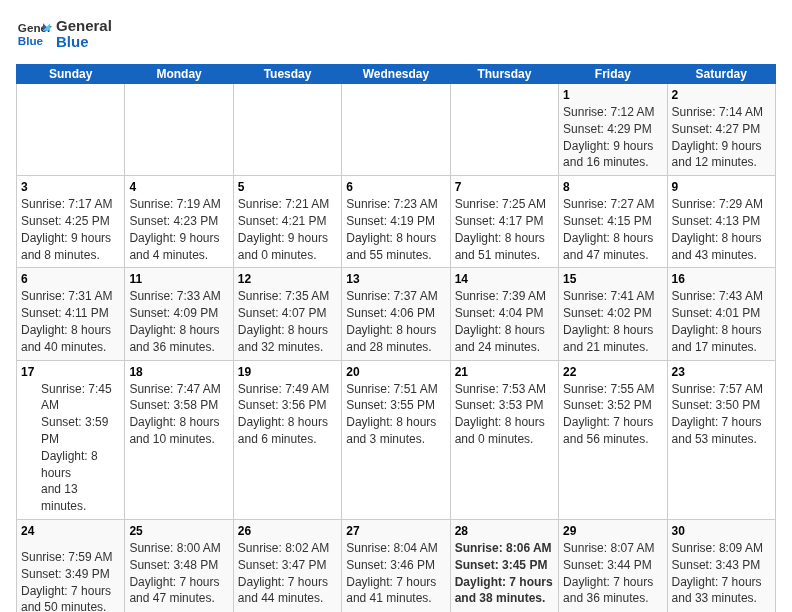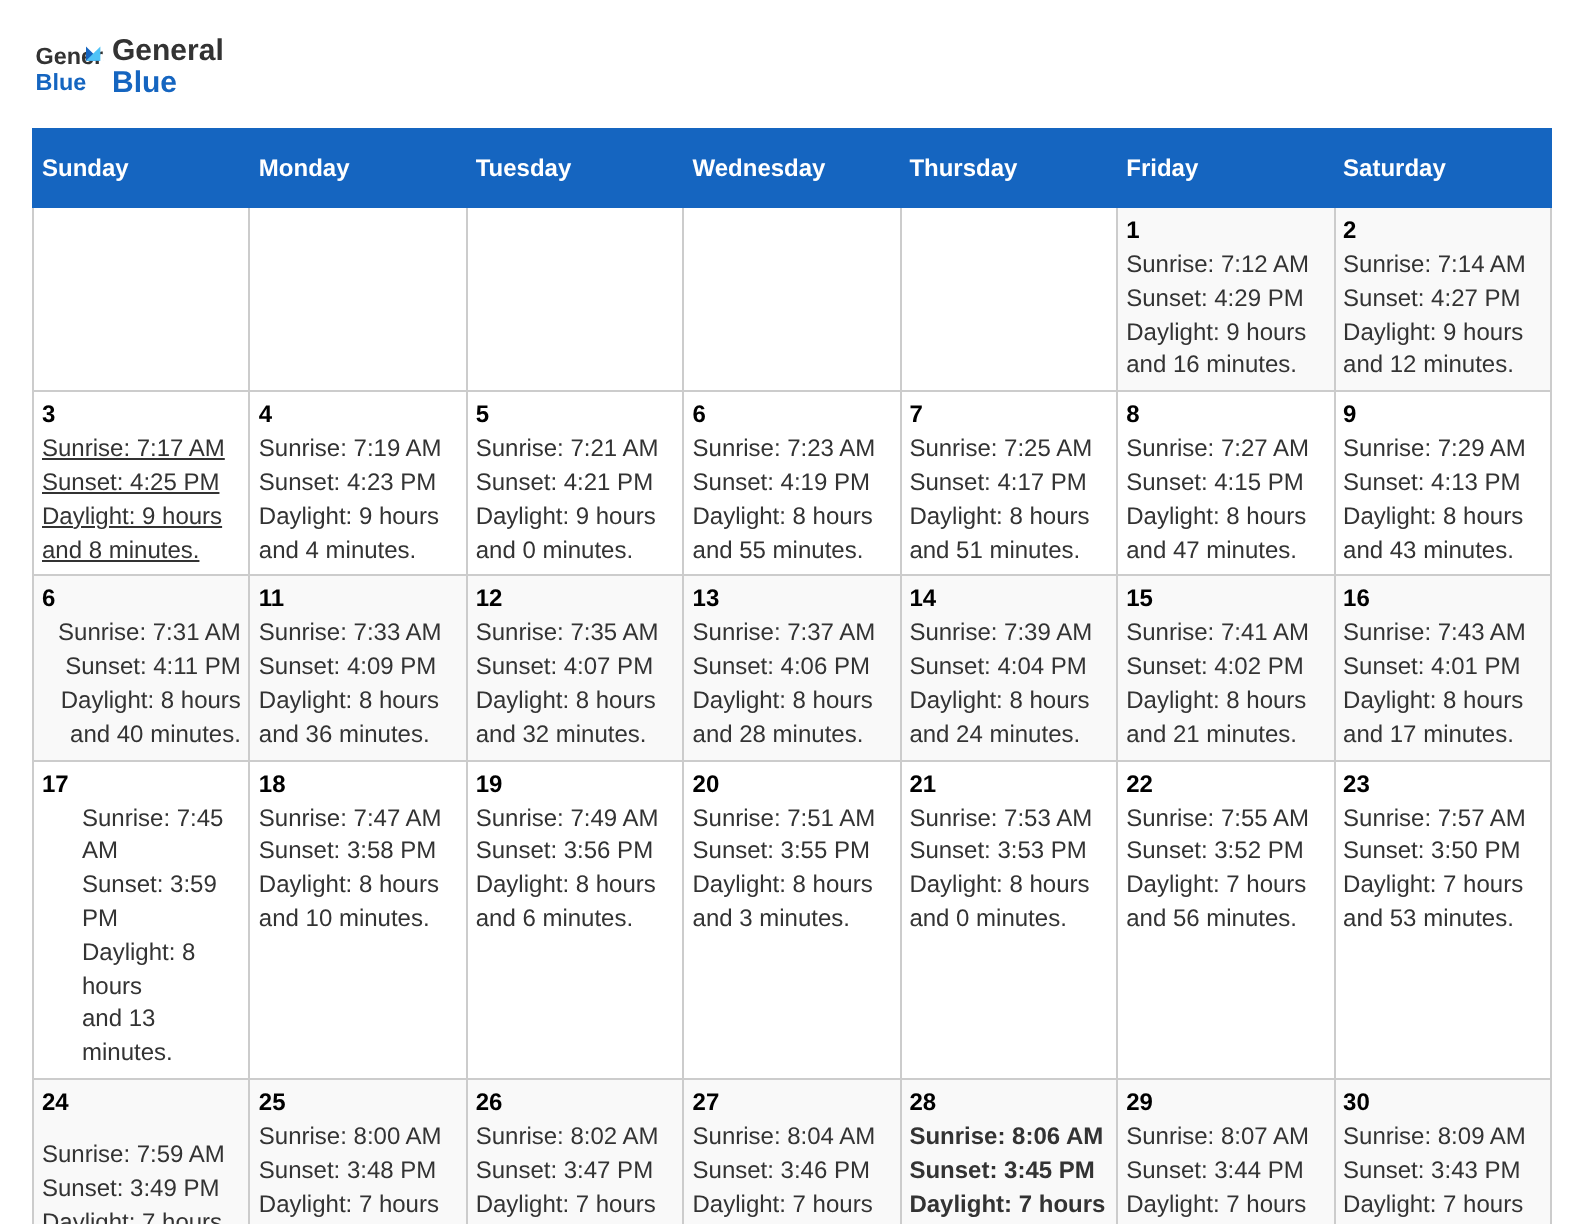--- a/index.html
+++ b/index.html
@@ -38,22 +38,22 @@
       color: #555;
     }
     table {
       width: 100%;
       border-collapse: collapse;
       font-size: 11px;
     }
     thead tr th {
       background: #1565c0;
       color: #fff;
-      padding: 12px 4px;
-      text-align: left;
+      padding: 2px 4px;
+      text-align: center;
       font-weight: bold;
       font-size: 12px;
       border: 1px solid #1565c0;
     }
     tbody tr td {
       border: 1px solid #ccc;
       vertical-align: top;
       padding: 4px;
       min-height: 80px;
       width: calc(100% / 7);
@@ -125,21 +125,21 @@
           <span class="day-number">2</span>
           <div class="day-info" style="white-space: pre-line;">Sunrise: 7:14 AM
 Sunset: 4:27 PM
 Daylight: 9 hours
 and 12 minutes.</div>
         </td>
       </tr>
       <tr>
         <td>
           <span class="day-number">3</span>
-          <div class="day-info" style="white-space: pre-line; text-decoration: underline;">Sunrise: 7:17 AM
+          <div class="day-info" style="white-space: pre-line;">Sunrise: 7:17 AM
 Sunset: 4:25 PM
 Daylight: 9 hours
 and 8 minutes.</div>
         </td>
         <td>
           <span class="day-number">4</span>
           <div class="day-info" style="white-space: pre-line;">Sunrise: 7:19 AM
 Sunset: 4:23 PM
 Daylight: 9 hours
 and 4 minutes.</div>
@@ -176,21 +176,21 @@
           <span class="day-number">9</span>
           <div class="day-info" style="white-space: pre-line;">Sunrise: 7:29 AM
 Sunset: 4:13 PM
 Daylight: 8 hours
 and 43 minutes.</div>
         </td>
       </tr>
       <tr>
         <td>
           <span class="day-number">6</span>
-          <div class="day-info" style="white-space: pre-line; text-align: right;">Sunrise: 7:31 AM
+          <div class="day-info" style="white-space: pre-line;">Sunrise: 7:31 AM
 Sunset: 4:11 PM
 Daylight: 8 hours
 and 40 minutes.</div>
         </td>
         <td>
           <span class="day-number">11</span>
           <div class="day-info" style="white-space: pre-line;">Sunrise: 7:33 AM
 Sunset: 4:09 PM
 Daylight: 8 hours
 and 36 minutes.</div>

